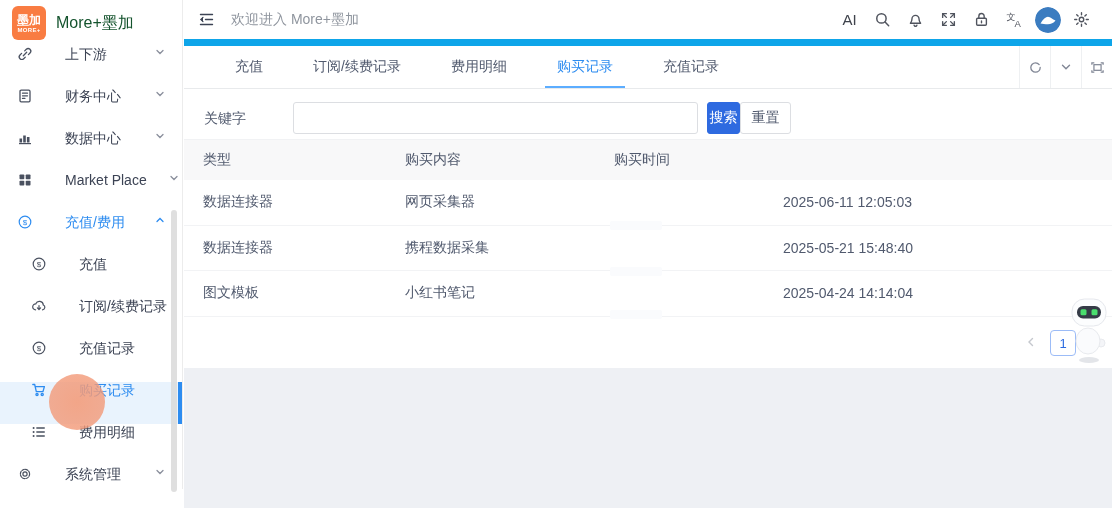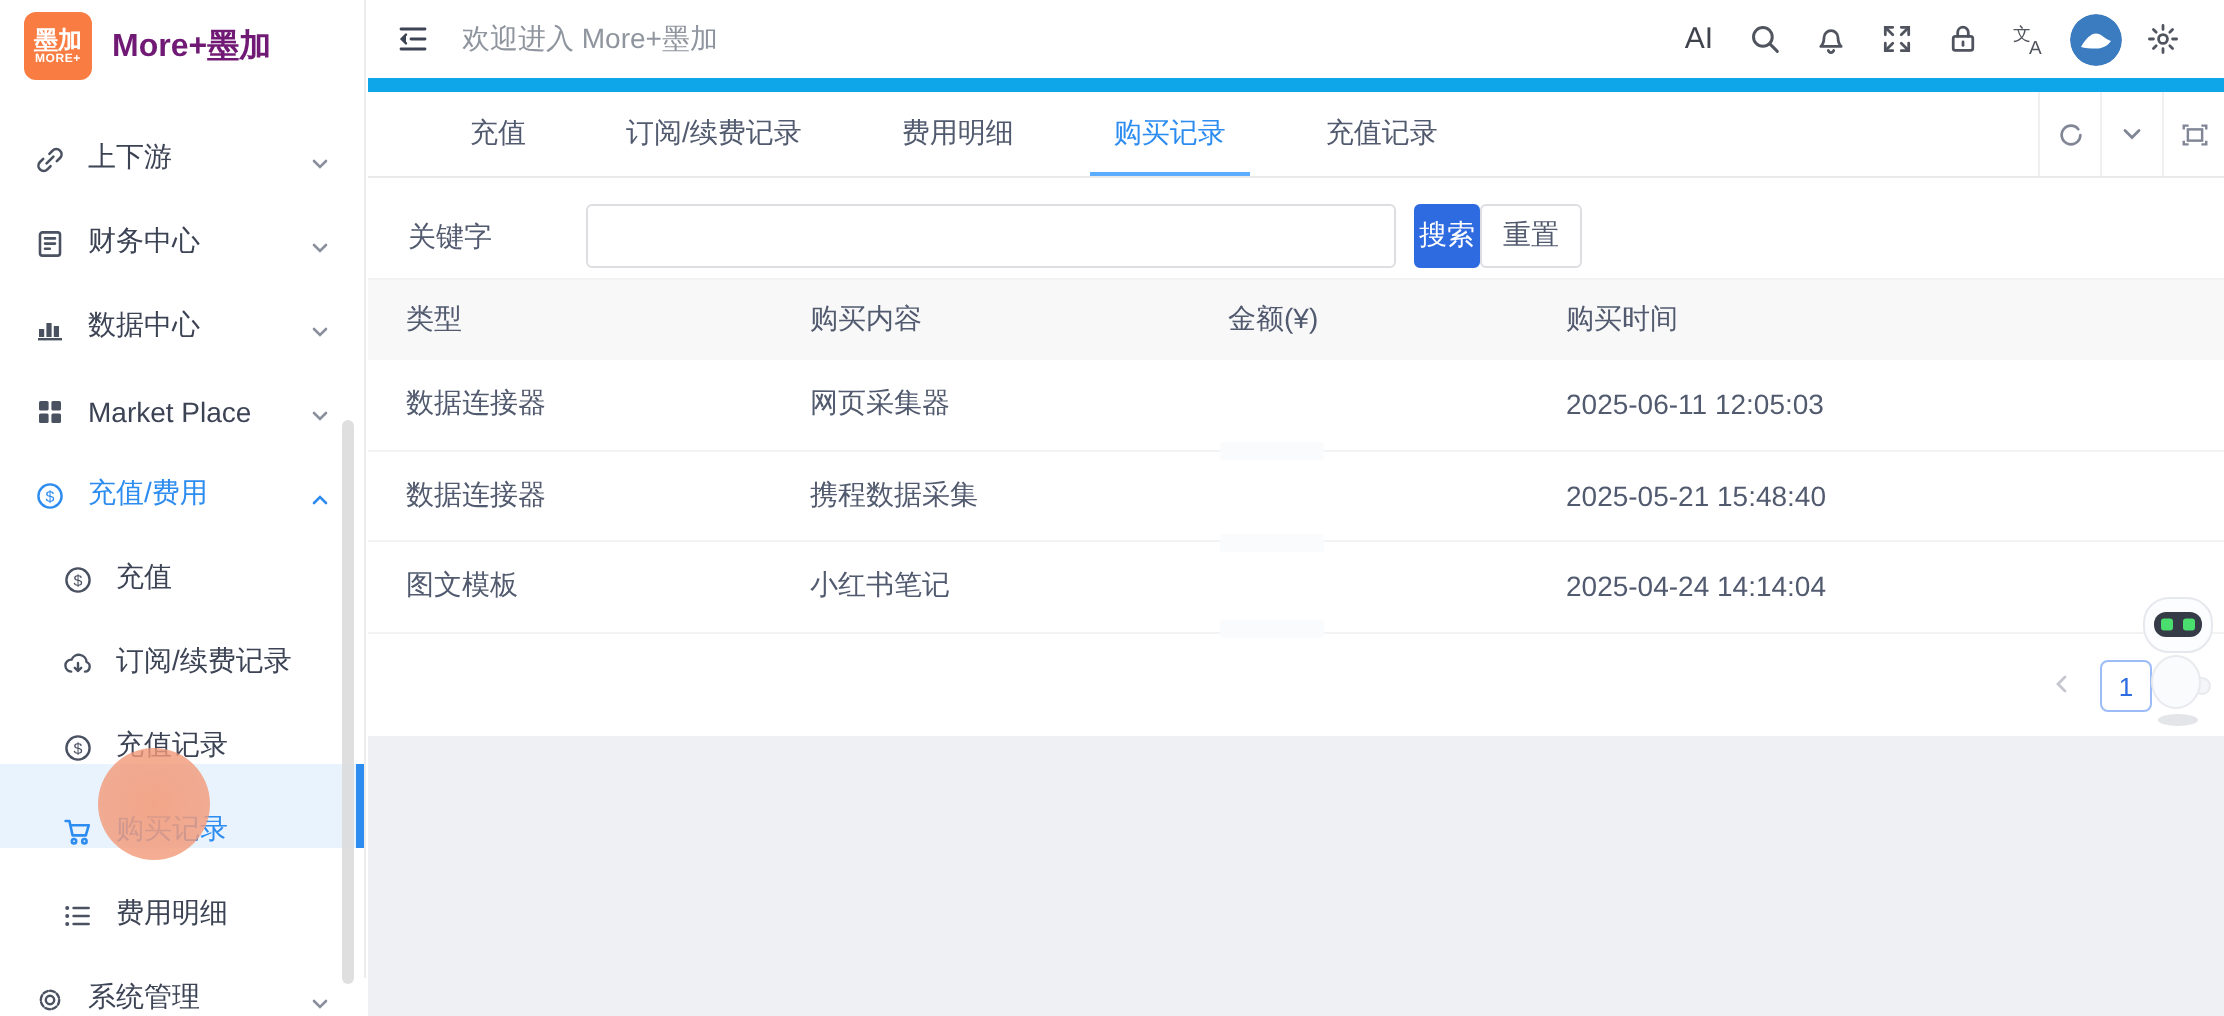--- a/index.html
+++ b/index.html
@@ -5,23 +5,23 @@
   * { margin:0; padding:0; box-sizing:border-box; }
   body { font-family:"Liberation Sans", sans-serif; background:#fff; }
   .stage { position:relative; width:1112px; height:508px; overflow:hidden; background:#fff; }
 
   
   .sidebar { position:absolute; left:0; top:0; width:183px; height:489px; background:#fff; border-right:1px solid #ececec; z-index:4; }
   .logo-row { height:46px; display:flex; align-items:center; padding-left:12px; }
   .logo-badge { width:34px; height:34px; background:#f97c42; border-radius:6px; color:#fff; display:flex; flex-direction:column; align-items:center; justify-content:center; line-height:1; }
   .logo-badge .cn { font-size:12px; font-weight:700; }
   .logo-badge .en { font-size:6px; font-weight:700; margin-top:1px; letter-spacing:.3px; }
-  .logo-title { margin-left:10px; color:#701a75; font-weight:700; font-size:16px; }
+  .logo-title { margin-left:10px; color:#14532d; font-weight:400; font-size:16px; }
   .menu { position:absolute; top:46px; left:0; right:0; }
-  .menu-item { height:42px; display:flex; align-items:flex-end; padding:0 16px 0 17px; color:#3c4354; font-size:14px; position:relative; }
+  .menu-item { height:42px; display:flex; align-items:flex-start; padding:0 16px 0 17px; color:#3c4354; font-size:14px; position:relative;gap:21px; }
   .menu-item .mi-icon { width:18px; height:16px; display:flex; align-items:center; color:#4a5160; flex:none; }
   .menu-item .mi-label { margin-left:9px; flex:1; white-space:nowrap; }
   .menu-item .chev { color:#8a8f9c; display:flex; }
   .menu-item.sub { padding-left:31px; }
   .menu-item.active { background:#e9f3fd; color:#2d8cf0; }
   .menu-item.active .mi-icon { color:#2d8cf0; }
   .active-bar { position:absolute; right:0; top:0; width:4px; height:100%; background:#2d8cf0; }
   .click-ring { position:absolute; left:49px; top:374px; width:56px; height:56px; border-radius:50%;
                 background:radial-gradient(circle, rgba(243,157,124,.9) 0%, rgba(242,153,120,.8) 70%, rgba(242,153,120,.55) 100%); z-index:6; }
   .sb-scroll { position:absolute; left:171px; top:210px; width:6px; height:282px; background:#d9d9d9; border-radius:3px; opacity:.85; z-index:7; }
@@ -329,21 +329,20 @@
         <span class="f-label">关键字</span>
         <input class="f-input" placeholder="" value="" style="">
         <span class="btn btn-search">搜索</span>
         <span class="btn btn-reset">重置</span>
       </div>
 
       <div class="table">
         <div class="tr thead">
           <span>类型</span>
           <span>购买内容</span>
-          <span>金额(¥)</span>
           <span>购买时间</span>
         </div>
 
         <div class="tr trow">
           <span>数据连接器</span>
           <span>网页采集器</span>
           <span><span class="redact-1"></span></span>
           <span>2025-06-11 12:05:03</span>
         </div>
         <div class="tr trow">

